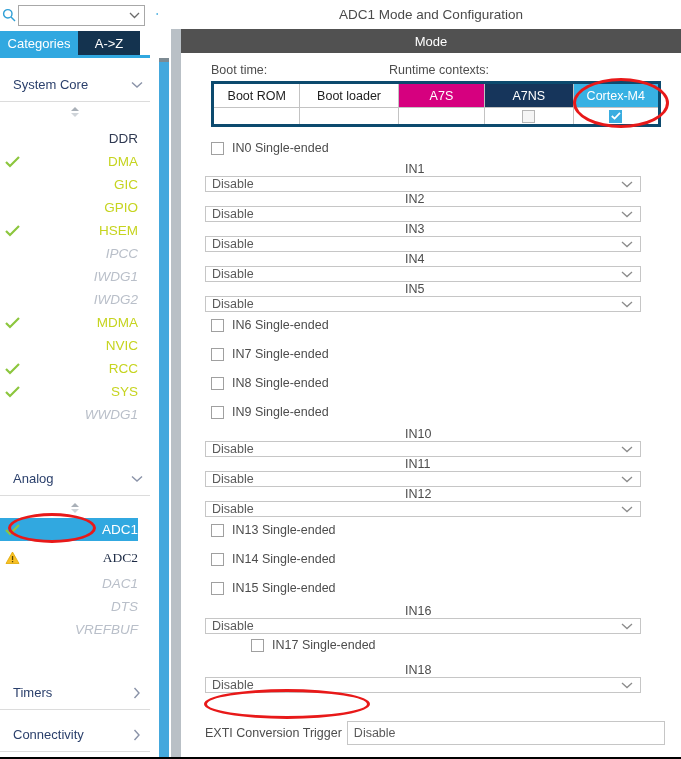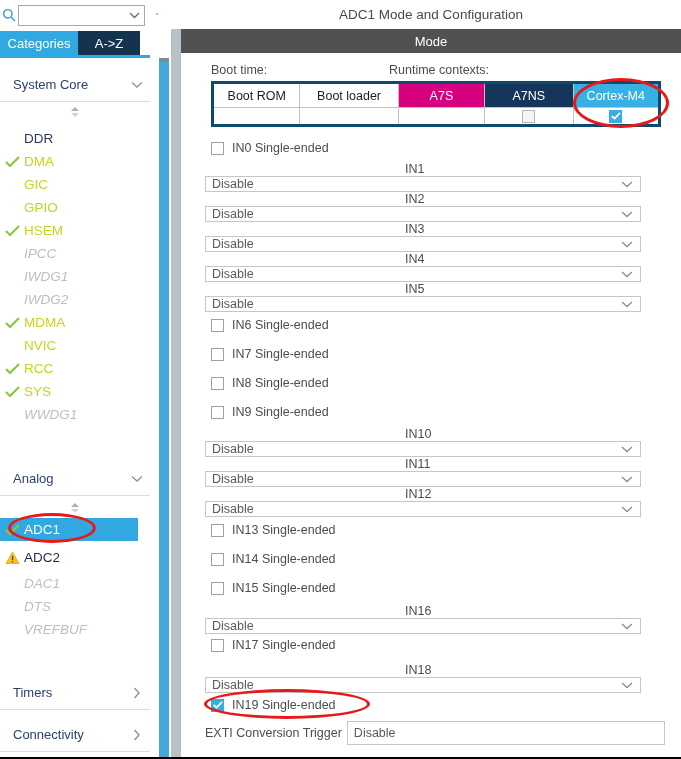--- a/index.html
+++ b/index.html
@@ -90,20 +90,21 @@
   .sb-spinner {
     position: absolute; left: 68px;
     width: 14px; height: 12px;
   }
 
   .sb-item {
     position: absolute; left: 0;
     width: 138px; height: 23px;
     display: flex; align-items: center;
     box-sizing: border-box;
+    justify-content: space-between;
   }
   .sb-item.selected { background: #31a8e0; }
   .sb-ico {
     width: 24px; height: 23px; flex: 0 0 auto;
     display: flex; align-items: center; justify-content: center;
   }
   .sb-label { font-size: 13.5px; white-space: nowrap; }
   .lbl-dark   { color: #303a52; }
   .lbl-green  { color: #c6d420; }
   .lbl-gray   { color: #b9bfc9; font-style: italic; }
@@ -403,21 +404,21 @@
     </span>
 
     <div class="sb-item selected" style="top:518px;">
       <span class="sb-ico">
         <svg width="15" height="12" viewBox="0 0 15 12">
             <polyline points="1,6 5,10 14,1" fill="none" stroke="#8cc63e" stroke-width="2.2"></polyline>
           </svg>
       </span>
       <span class="sb-label lbl-white">ADC1</span>
     </div>
-    <div class="sb-item" style="top:546px;">
+    <div class="sb-item" style="top:546px;font-family:Liberation Serif, serif;">
       <span class="sb-ico">
         <svg width="15" height="14" viewBox="0 0 15 14">
           <polygon points="7.5,1 14,12.5 1,12.5" fill="#f8c025" stroke="#e0a800" stroke-width="0.8"></polygon>
           <rect x="6.9" y="5" width="1.3" height="4" fill="#5a4600"></rect>
           <rect x="6.9" y="10" width="1.3" height="1.3" fill="#5a4600"></rect>
         </svg>
       </span>
       <span class="sb-label lbl-darkb">ADC2</span>
     </div>
     <div class="sb-item" style="top:572px;">
@@ -638,45 +639,37 @@
         <span class="rs-box">
           <span class="rs-value">Disable</span>
           <span class="rs-chev">
             <svg width="12" height="7" viewBox="0 0 12 7">
                 <polyline points="1,1 6,5.6 11,1" fill="none" stroke="#8c8c8c" stroke-width="1.3"></polyline>
               </svg>
           </span>
         </span>
       </div>
 
-      <div class="row-check" style="top:581px;">
+      <div class="row-check" style="top:581px;margin-left:40px;">
         <span class="cb"></span>
         <span class="rc-label">IN17 Single-ended</span>
       </div>
 
       <div class="row-select" style="top:610px;">
         <span class="rs-label">IN18</span>
         <span class="rs-box">
           <span class="rs-value">Disable</span>
           <span class="rs-chev">
             <svg width="12" height="7" viewBox="0 0 12 7">
                 <polyline points="1,1 6,5.6 11,1" fill="none" stroke="#8c8c8c" stroke-width="1.3"></polyline>
               </svg>
           </span>
         </span>
       </div>
 
-      <div class="row-check" style="top:641px;">
-        <span class="cb checked">
-          <svg width="10" height="8" viewBox="0 0 10 8">
-              <polyline points="0.8,4 3.6,6.6 9,0.9" fill="none" stroke="#ffffff" stroke-width="1.8"></polyline>
-            </svg>
-        </span>
-        <span class="rc-label">IN19 Single-ended</span>
-      </div>
 
       <div id="exti-row">
         <span id="exti-label">EXTI Conversion Trigger</span>
         <span id="exti-box">
           <span class="rs-value">Disable</span>
         </span>
       </div>
     </div>
 
   </div>

